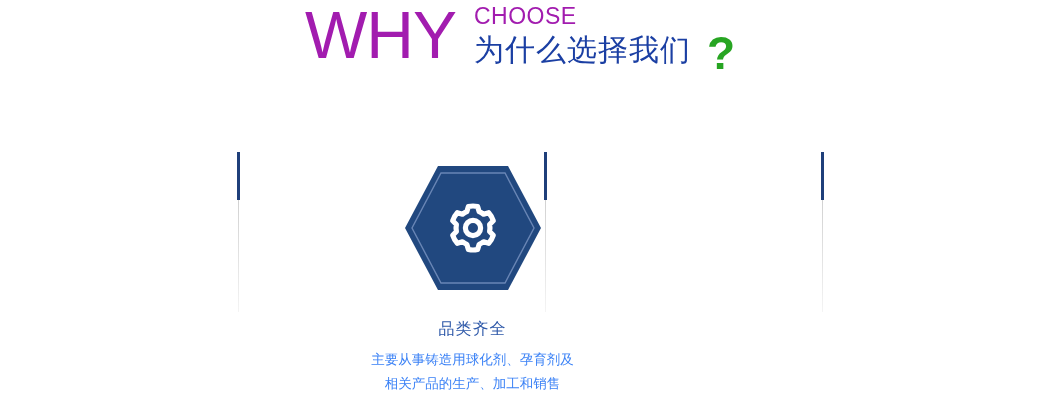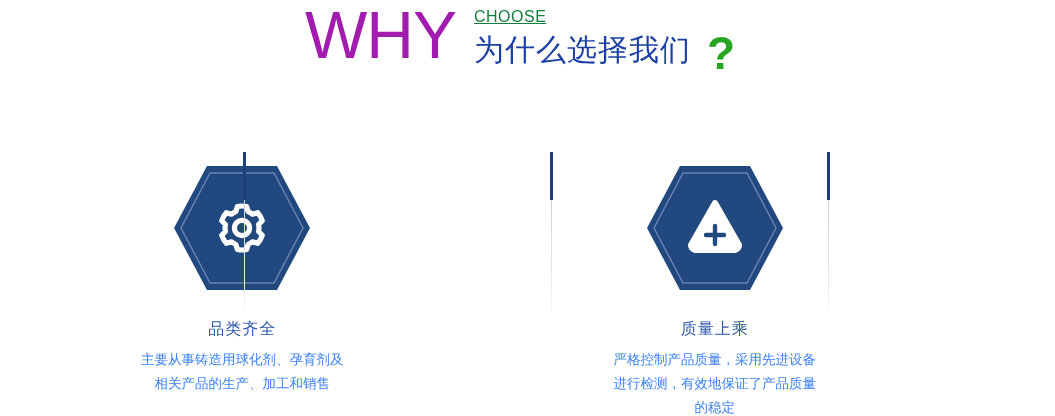--- a/index.html
+++ b/index.html
@@ -23,37 +23,37 @@
     font-size:66px; line-height:66px;
     color:#a21caf; font-weight:400;
     letter-spacing:-1px;
     font-family:"Liberation Sans","DejaVu Sans",sans-serif;
   }
   .right-col {
     display:flex; flex-direction:column;
     margin-left:18px; padding-top:2px;
   }
   .choose {
-    font-size:16px; line-height:25px;
-    color:#15803d; letter-spacing:0.5px;text-decoration:underline;
+    font-size:23px; line-height:25px;
+    color:#a21caf; letter-spacing:0.5px;
   }
   .cn-row { display:flex; align-items:center; margin-top:1px; }
   .cn-title {
     font-size:30px; line-height:34px;
     color:#1B3FA3; letter-spacing:1px;
   }
   .qmark {
     font-size:46px; line-height:40px;
     color:#27A522; font-weight:bold;
     margin-left:16px; position:relative; top:3px;
   }
 
   
   .cards {
-    position:absolute; left:6px; top:150px; width:945px; height:266px;
+    position:absolute; left:0; top:150px; width:945px; height:266px;
     display:flex;
     font-family:Liberation Serif, serif;
   }
   .card {
     position:relative;
     flex:1 1 0; height:266px;
     display:flex; flex-direction:column; align-items:center;
   }
   .hex-wrap {
     position:relative;
@@ -132,35 +132,20 @@
                      L -20.3,-7.3 A 22 22 0 0 1 -15.7,-15.3
                      L -10.5,-13.8 A 17 17 0 0 1 -6.2,-16.3 Z"></path>
             <circle cx="0" cy="0" r="7.6"></circle>
           </g>
         </svg>
       </div>
       <div class="card-title">品类齐全</div>
       <div class="card-desc">主要从事铸造用球化剂、孕育剂及相关产品的生产、加工和销售</div>
     </div>
 
-    <div class="card">
-      <div class="hex-wrap">
-        <svg width="140" height="128" viewBox="0 0 140 128">
-          <polygon points="35,2 105,2 138,64 105,126 35,126 2,64" fill="#21487F"></polygon>
-          <polygon points="38,9 102,9 131,64 102,119 38,119 9,64" fill="none" stroke="#7590BE" stroke-width="1.4" opacity="0.85"></polygon>
-          <path d="M 70,39 L 94,81 A 5 5 0 0 1 90,86 L 50,86 A 5 5 0 0 1 46,81 Z" fill="#ffffff" stroke="#ffffff" stroke-width="6" stroke-linejoin="round"></path>
-          <g stroke="#21487F" stroke-width="4.4" stroke-linecap="round">
-            <line x1="70" y1="62" x2="70" y2="80"></line>
-            <line x1="61" y1="71" x2="79" y2="71"></line>
-          </g>
-        </svg>
-      </div>
-      <div class="card-title">质量上乘</div>
-      <div class="card-desc">严格控制产品质量，采用先进设备进行检测，有效地保证了产品质量的稳定</div>
-    </div>
 
 
 
     <div class="divider d1">
       <div class="seg-blue"></div>
       <div class="seg-grey"></div>
     </div>
     <div class="divider d2">
       <div class="seg-blue"></div>
       <div class="seg-grey"></div>

